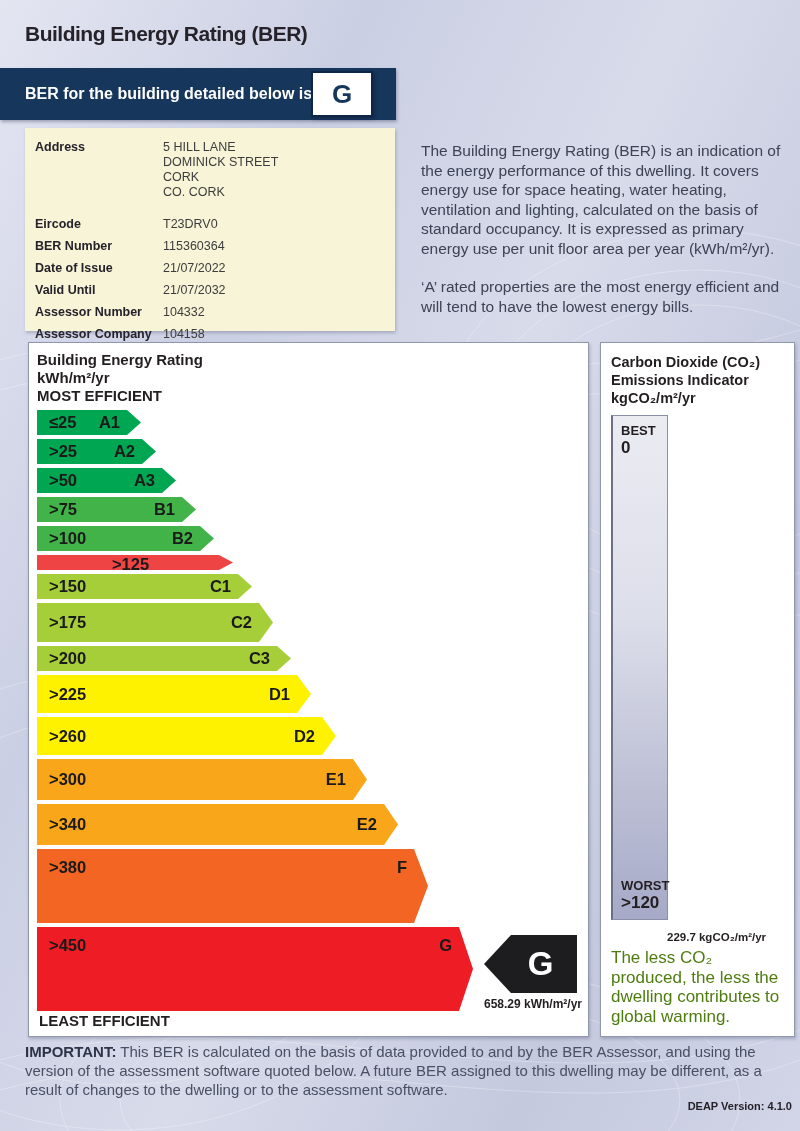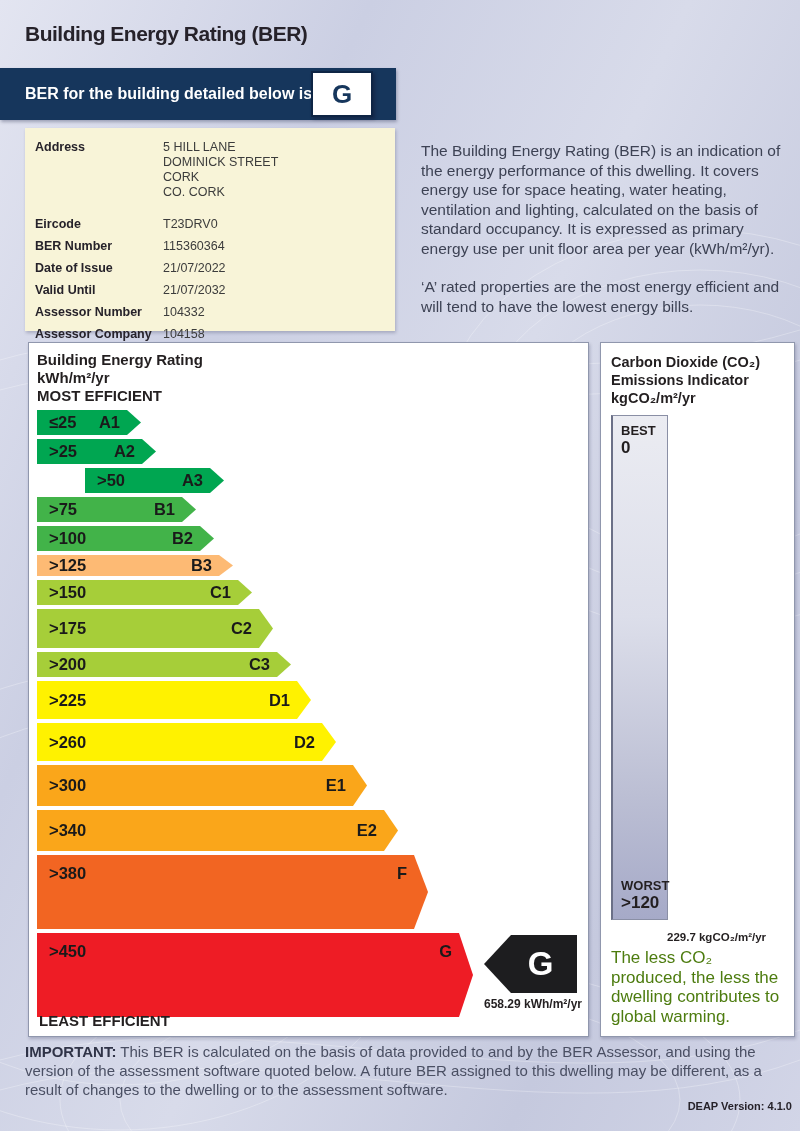--- a/index.html
+++ b/index.html
@@ -133,33 +133,33 @@
     <div class="most-label">MOST EFFICIENT</div>
     <div class="bands" id="bands">
         <div class="band" style="width: 104px; height: 25px; background: rgb(0, 166, 81);">
           <span class="band-label">≤25</span>
           <span class="band-letter">A1</span>
         </div>
         <div class="band" style="width: 119px; height: 25px; background: rgb(0, 166, 81);">
           <span class="band-label">&gt;25</span>
           <span class="band-letter">A2</span>
         </div>
-        <div class="band" style="width: 139px; height: 25px; background: rgb(0, 166, 81); margin-left: 48px;">
+        <div class="band" style="width: 139px; height: 25px; background: rgb(0, 166, 81);">
           <span class="band-label">&gt;50</span>
           <span class="band-letter">A3</span>
         </div>
         <div class="band" style="width: 159px; height: 25px; background: rgb(66, 179, 73);">
           <span class="band-label">&gt;75</span>
           <span class="band-letter">B1</span>
         </div>
         <div class="band" style="width: 177px; height: 25px; background: rgb(66, 179, 73);">
           <span class="band-label">&gt;100</span>
           <span class="band-letter">B2</span>
         </div>
-        <div class="band" style="width: 196px; height: 21px; background: #fdba74;">
+        <div class="band" style="width: 196px; height: 15px; background: #ef4444; flex-direction: column;">
           <span class="band-label">&gt;125</span>
           <span class="band-letter">B3</span>
         </div>
         <div class="band" style="width: 215px; height: 25px; background: rgb(166, 206, 57);">
           <span class="band-label">&gt;150</span>
           <span class="band-letter">C1</span>
         </div>
         <div class="band" style="width: 236px; height: 39px; background: rgb(166, 206, 57); gap: 21px;">
           <span class="band-label">&gt;175</span>
           <span class="band-letter">C2</span>

